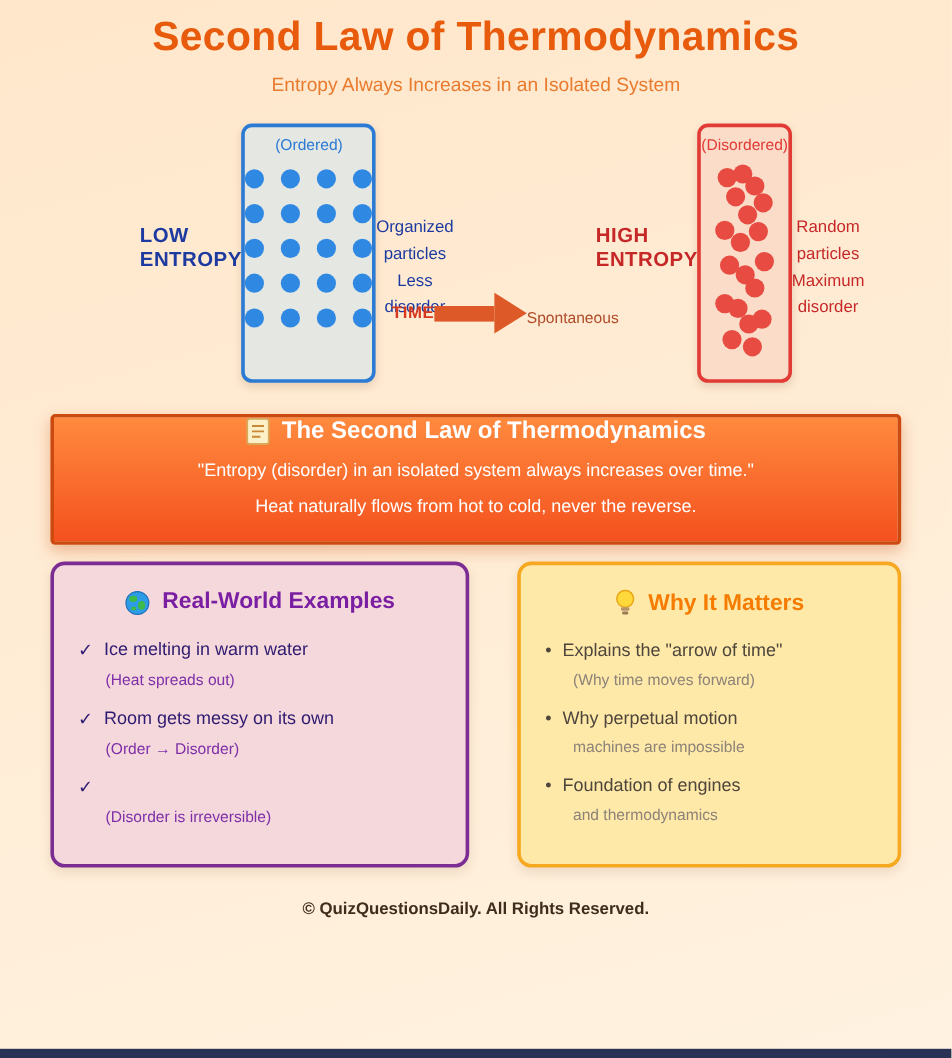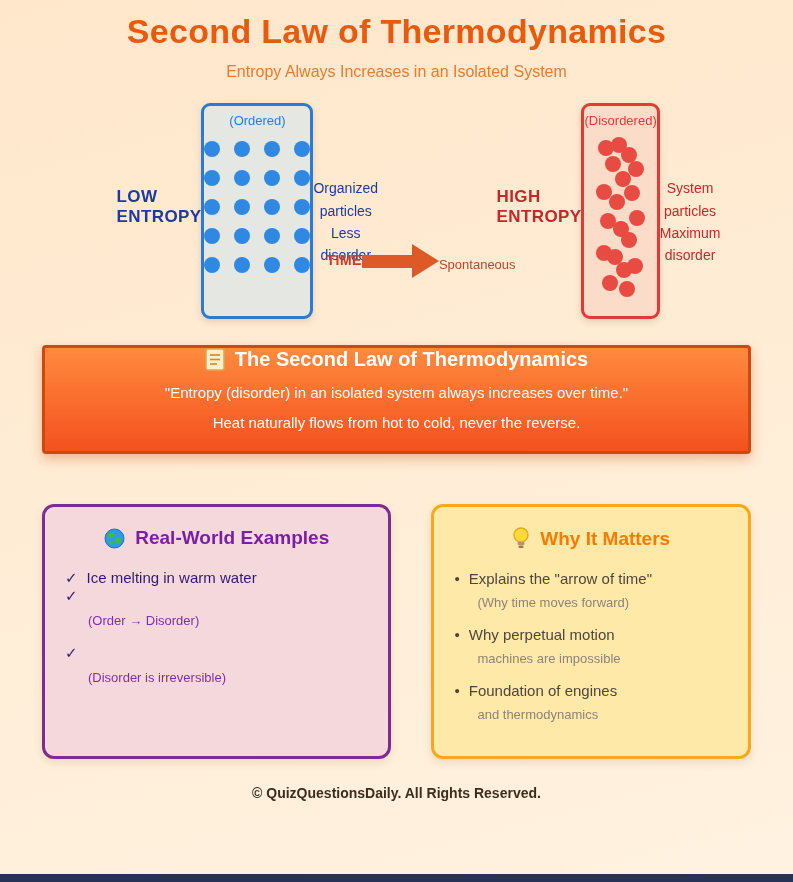--- a/index.html
+++ b/index.html
@@ -43,21 +43,21 @@
   .arrow-head { width:0; height:0; border-top:17px solid transparent; border-bottom:17px solid transparent; border-left:27px solid var(--arrow,#DD5A28); }
   .spont-label { margin-top:9px; font-size:13px; color:var(--spontaneous-label,#AF4B28); }
 
   .banner { margin:26px 42px 0; border-radius:4px; border:3px solid var(--banner-border,#CC4A10);
     background:linear-gradient(180deg, var(--banner-bg-top,#FF8A3E), var(--banner-bg-bottom,#F4511E));
     padding:0 24px 20px; text-align:center; color:#ffffff;
     box-shadow:0 5px 12px rgba(200,80,20,0.35); }
   .banner-title-row { display:flex; justify-content:center; align-items:center; gap:10px; font-size:20px; font-weight:bold; }
   .banner-line { margin-top:13px; font-size:15px; }
 
-  .cards { display:flex; margin:50px 42px 0; gap:40px; }
+  .cards { display:flex; margin:14px 42px 0; gap:40px; }
   .card { border-radius:12px; border:3px solid; padding:16px 20px; min-height:255px;
           box-shadow:0 4px 9px rgba(120,80,40,0.13); }
   .examples-card { width:350px; background:var(--examples-bg,#F5D8DC); border-color:var(--examples-border,#7C2D93); }
   .matters-card { width:320px; background:var(--matters-bg,#FFE9A9); border-color:var(--matters-border,#F7A821); }
   .card-title-row { display:flex; justify-content:center; align-items:center; gap:10px; font-size:19px; font-weight:bold; margin:4px 0 20px; }
   .examples-card .card-title-row { color:var(--examples-title,#7B1FA2); }
   .matters-card .card-title-row { color:var(--matters-title,#F57C00); }
   .item-main { display:flex; gap:9px; font-size:15px; }
   .item-note { margin:8px 0 16px 23px; font-size:13px; }
   .examples-card .item-main { color:var(--examples-text,#2E1A70); }
@@ -151,21 +151,21 @@
             <div class="dot red-dot" style="left: 72%; top: 62%;"></div>
             <div class="dot red-dot" style="left: 8%; top: 70%;"></div>
             <div class="dot red-dot" style="left: 36%; top: 72%;"></div>
             <div class="dot red-dot" style="left: 86%; top: 78%;"></div>
             <div class="dot red-dot" style="left: 58%; top: 80%;"></div>
             <div class="dot red-dot" style="left: 24%; top: 88%;"></div>
             <div class="dot red-dot" style="left: 66%; top: 92%;"></div>
           </div>
       </div>
       <div class="caption high-caption">
-        <div>System particles</div>
+        <div>Random particles</div>
         <div>Maximum disorder</div>
       </div>
     </div>
 
   </div>
 
   <div class="banner">
     <div class="banner-title-row">
       <span>
         <svg class="icon-svg" width="20" height="23" viewBox="0 0 20 23">
@@ -193,24 +193,26 @@
             <ellipse cx="7.5" cy="15" rx="2.2" ry="1.6" fill="#3DBB4A"></ellipse>
           </svg>
         </span>
         <span>Real-World Examples</span>
       </div>
       <div>
         <div class="item-main">
           <span>✓</span>
           <span>Ice melting in warm water</span>
         </div>
+        <div class="item-note">(Heat spreads out)</div>
       </div>
       <div>
         <div class="item-main">
           <span>✓</span>
+          <span>Room gets messy on its own</span>
         </div>
         <div class="item-note">(Order → Disorder)</div>
       </div>
       <div>
         <div class="item-main">
           <span>✓</span>
         </div>
         <div class="item-note">(Disorder is irreversible)</div>
       </div>
     </div>

